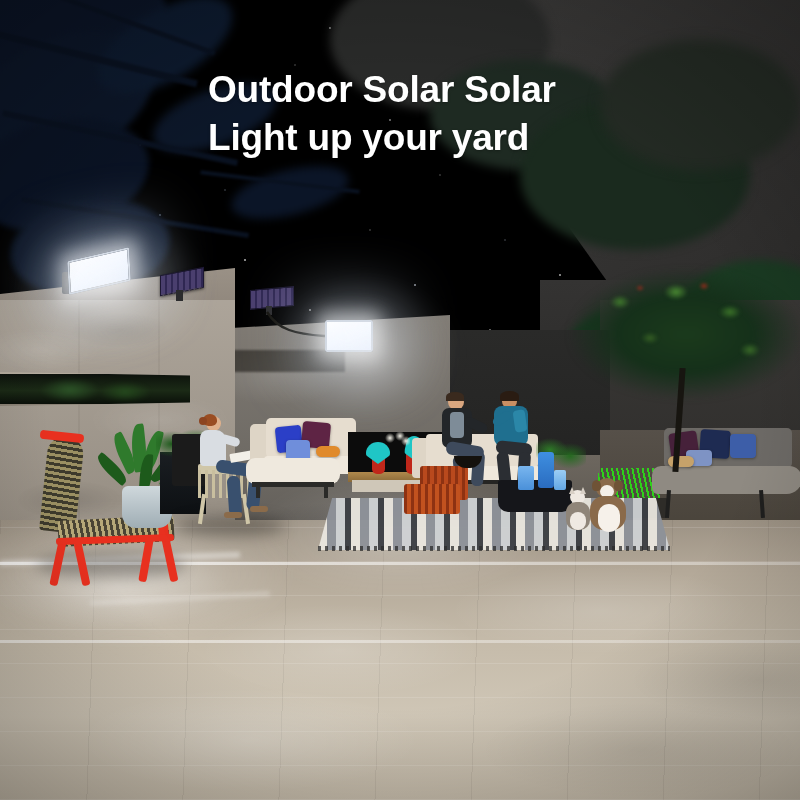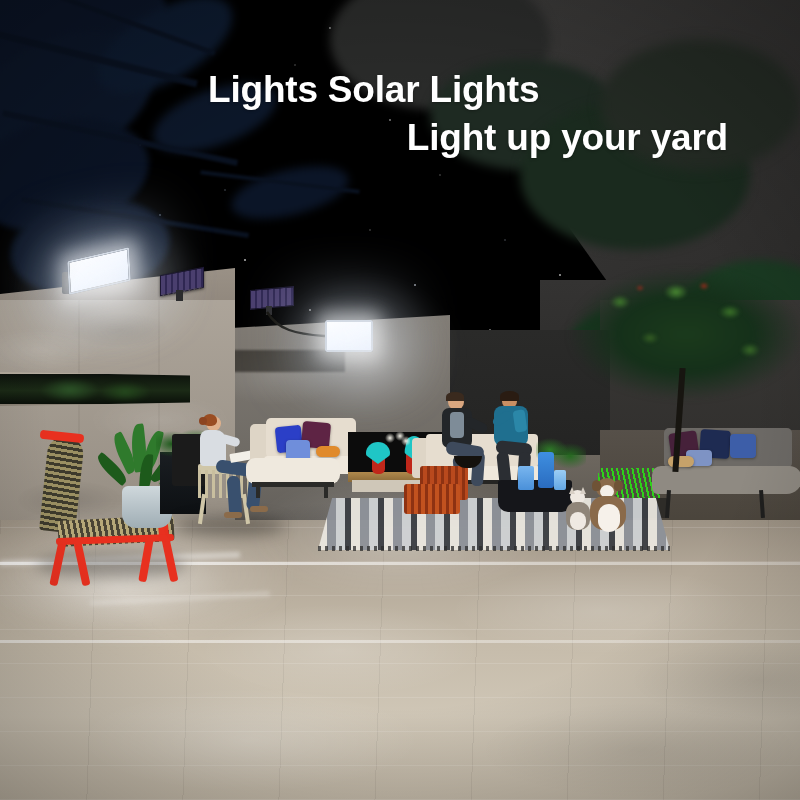--- a/index.html
+++ b/index.html
@@ -299,21 +299,21 @@
 
   
   .headline {
     position:absolute; left:208px; top:66px; width:520px;
     color:#ffffff;
     font-size:37px; font-weight:bold; line-height:48px;
     letter-spacing:-.2px;
     text-shadow:0 1px 3px rgba(0,0,0,.30);
     z-index:60;
   }
-  .headline .l2 { display:block;text-align:right; }
+  .headline .l2 { display:block; }
 
   .vignette {
     position:absolute; left:0; top:0; width:800px; height:800px;
     background:radial-gradient(ellipse 640px 560px at 400px 400px, transparent 55%, rgba(0,0,0,.30) 100%);
     pointer-events:none; z-index:55;
   }
 </style>
 </head>
 <body>
 
@@ -556,18 +556,18 @@
                          radial-gradient(12px 8px at 96px 20px,#4a8a32,transparent),
                          radial-gradient(11px 7px at 150px 40px,#3c7429,transparent),
                          radial-gradient(9px 6px at 70px 66px,#355f24,transparent),
                          radial-gradient(10px 7px at 170px 78px,#3a6b28,transparent),
                          radial-gradient(5px 4px at 124px 14px,#9e2a1c,transparent),
                          radial-gradient(4px 3px at 60px 16px,#9e2a1c,transparent);
               filter:blur(1.4px);"></div>
   <div class="fx" style="left:676px;top:368px;width:6px;height:104px;background:#171510;transform:rotate(4deg);"></div>
 
   <div class="headline">
-    <span class="l1">Lights Solar Lights</span>
+    <span class="l1">Outdoor Solar Solar</span>
     <span class="l2">Light up your yard</span>
   </div>
 
   <div class="vignette"></div>
 </div>
 
 </body></html>

